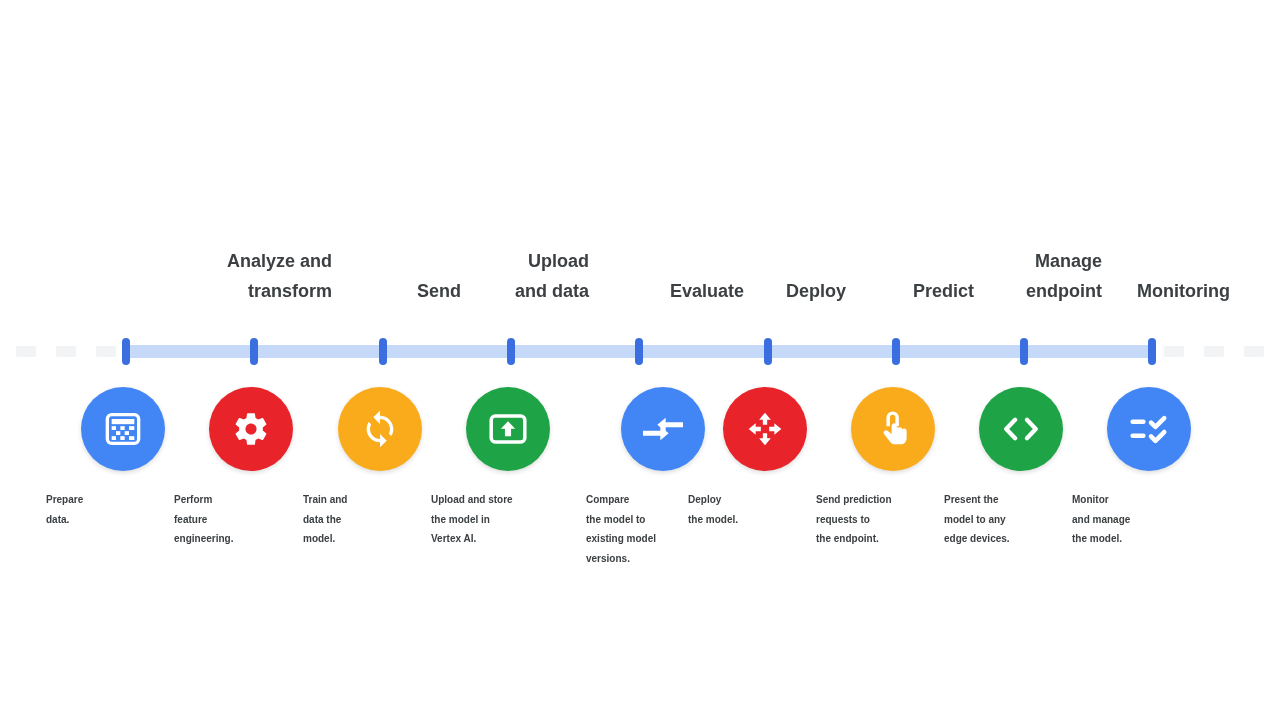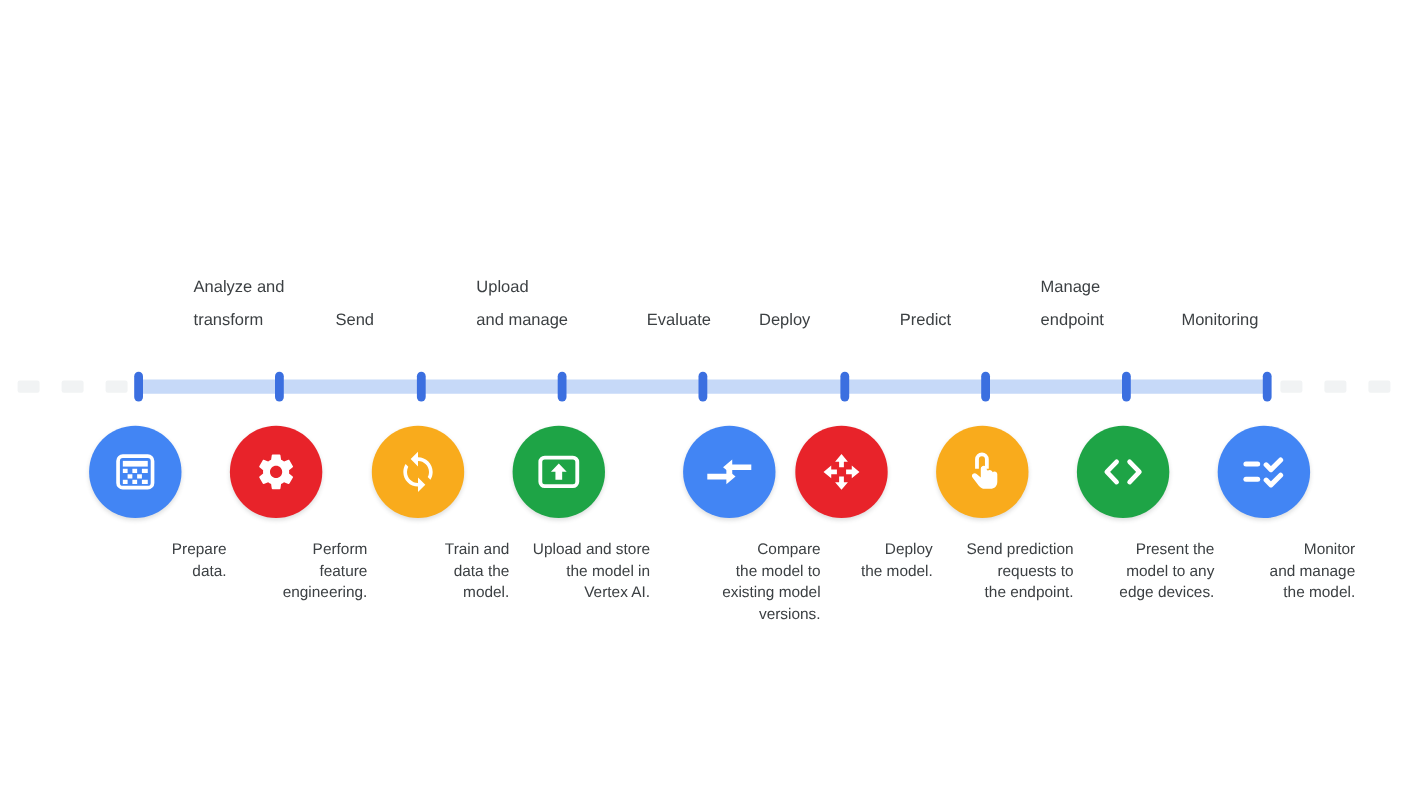--- a/index.html
+++ b/index.html
@@ -64,26 +64,27 @@
     position: absolute;
     top: 0;
     width: 128px;
     height: 720px;
   }
   .phase-label {
     position: absolute;
     left: -14px;
     width: 156px;
     bottom: 0;
-    text-align: left;
-    font-size: 15px;
+    text-align: right;
+    font-size: 18px;
     line-height: 30px;
     color: #3c4043;
     font-family: "Liberation Sans", sans-serif;
     white-space: pre-line;
+    font-weight: bold;
   }
   .phase-label-box {
     position: absolute;
     left: 0; top: 238px;
     width: 128px; height: 68px;
   }
   .circle {
     position: absolute;
     top: 387px;
     left: 19px;
@@ -93,25 +94,26 @@
     align-items: center;
     justify-content: center;
     box-shadow: 0 2px 4px rgba(60,64,67,0.18);
   }
   .circle svg { display: block; }
   .caption {
     position: absolute;
     top: 490px;
     left: -16px;
     width: 160px;
-    text-align: right;
-    font-size: 14px;
+    text-align: left;
+    font-size: 10px;
     line-height: 19.6px;
     color: #3c4043;
     white-space: pre-line;
+    font-weight: bold;
   }
 </style>
 </head>
 <body>
 
 <div id="stage">
 
   <div class="track-wrap">
     <div class="track-dashes left" id="dashes-left">
         <div class="dash" style="background: rgb(241, 243, 244);"></div>
@@ -189,21 +191,21 @@
     </svg>
           </span>
         </div>
         <div class="caption">Train and
 data the
 model.</div>
       </div>
       <div class="col" style="left: 447px;">
         <div class="phase-label-box">
           <div class="phase-label">Upload
-and manage</div>
+and data</div>
         </div>
         <div class="circle" style="background: rgb(30, 164, 70);">
           <span>
             <svg width="42" height="42" viewBox="0 0 24 24">
       <rect x="2.4" y="4.6" width="19.2" height="14.8" rx="2.3" fill="none" stroke="#fff" stroke-width="2"></rect>
       <path fill="#fff" d="M12 7.6l4.1 4.3h-2.35v4.2h-3.5v-4.2H7.9z"></path>
     </svg>
           </span>
         </div>
         <div class="caption">Upload and store

